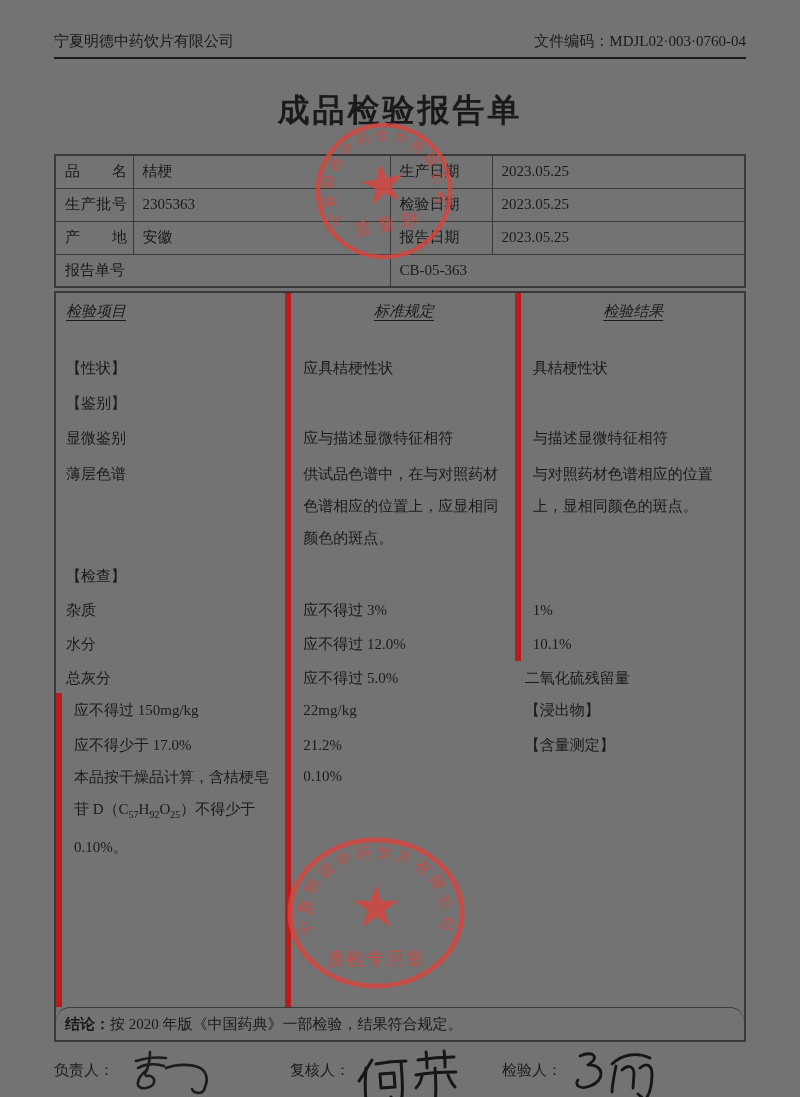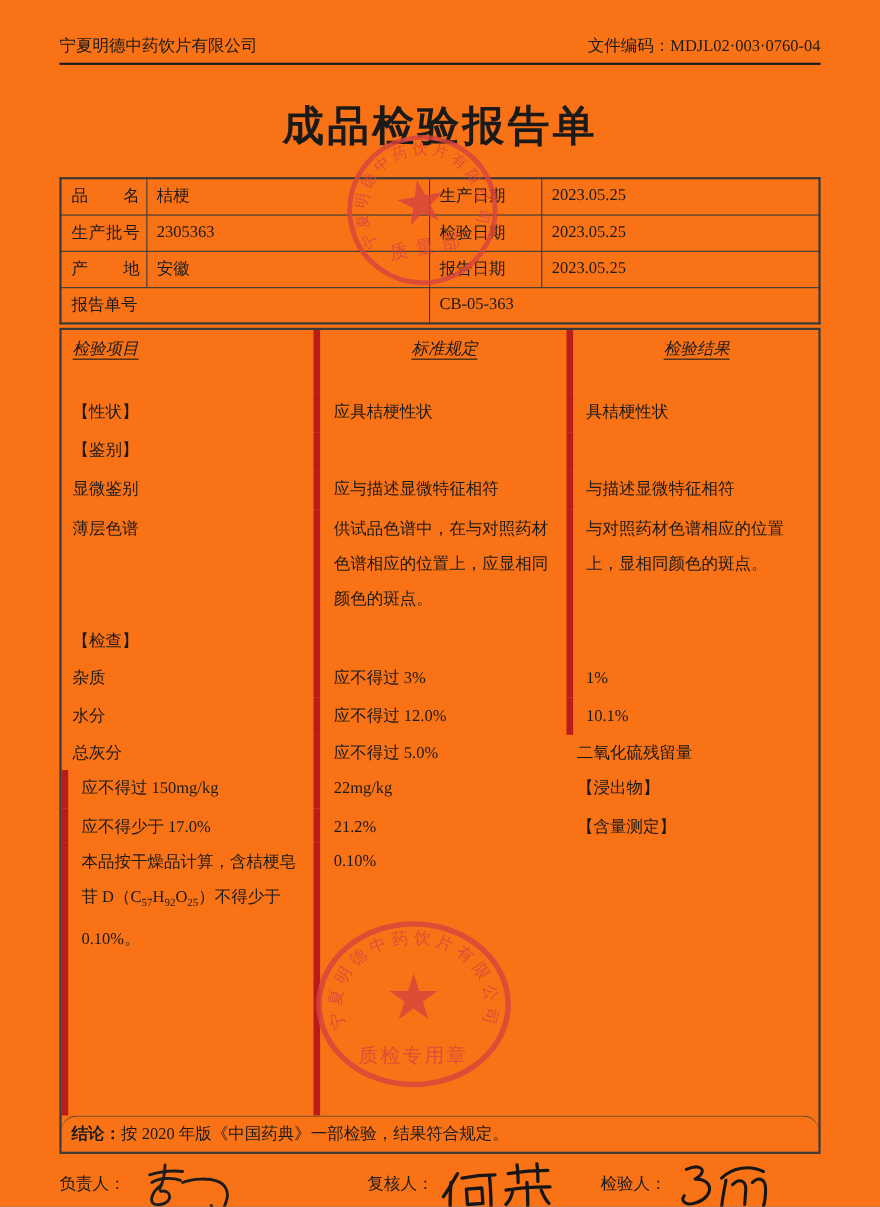--- a/index.html
+++ b/index.html
@@ -2,21 +2,21 @@
 <html><head>
 <meta charset="utf-8">
 <style>
   * { margin: 0; padding: 0; box-sizing: border-box; }
   html, body { background: #888; }
   .page {
     position: relative;
     width: 800px;
     height: 1097px;
     margin: 0 auto;
-    background: #f97316;
+    background: #737373;
     font-family: "Liberation Serif", "DejaVu Serif", serif;
     color: #1a1a1a;
     overflow: hidden;
   }
   .content { position: absolute; left: 54px; right: 54px; top: 0; }
 
   
   .doc-header {
     display: flex;
     justify-content: space-between;
@@ -25,21 +25,21 @@
     padding-bottom: 6px;
     border-bottom: 2px solid #1a1a1a;
     font-size: 15px;
   }
   .doc-header .code { white-space: nowrap; }
 
   
   .doc-title {
     margin-top: 30px;
     text-align: center;
-    font-size: 38px;
+    font-size: 32px;
     font-weight: bold;
     letter-spacing: 3px;
   }
 
   
   .info-table {
     margin-top: 21px;
     width: 100%;
     border-collapse: collapse;
     border: 2px solid #3a3a3a;
@@ -218,21 +218,21 @@
       <span class="slabel">负责人：</span>
       <svg class="sig-img" width="128" height="58" viewBox="0 0 128 58">
         <g fill="none" stroke="#1c1c1c" stroke-width="2.6" stroke-linecap="round" stroke-linejoin="round">
           <path d="M22,13 C32,10 44,9 52,10"></path>
           <path d="M36,4 C36,12 34,20 31,26"></path>
           <path d="M24,20 C30,16 42,15 50,18"></path>
           <path d="M33,22 C22,30 20,42 32,40 C44,38 42,26 32,28"></path>
           <path d="M52,20 C62,16 76,16 84,19 C92,22 94,30 92,36 L90,42 C88,46 80,46 78,41"></path>
         </g>
       </svg>
-      <span class="slabel" style="margin-left:92px">复核人：</span>
+      <span class="slabel" style="margin-left:48px">复核人：</span>
       <svg class="sig-img" width="120" height="62" viewBox="0 0 120 62">
         <g fill="none" stroke="#161616" stroke-width="3" stroke-linecap="round" stroke-linejoin="round">
           <path d="M22,12 C17,20 13,28 9,33"></path>
           <path d="M16,20 C15,32 15,44 16,52"></path>
           <path d="M26,16 C36,14 48,13 56,13"></path>
           <path d="M30,26 L44,25 L45,39 L31,40 Z"></path>
           <path d="M51,14 C52,26 53,40 52,48 C51,54 44,54 41,49"></path>
           <path d="M68,12 C80,10 94,9 104,9"></path>
           <path d="M76,4 C77,10 77,16 77,20"></path>
           <path d="M94,3 C95,9 95,15 95,19"></path>

